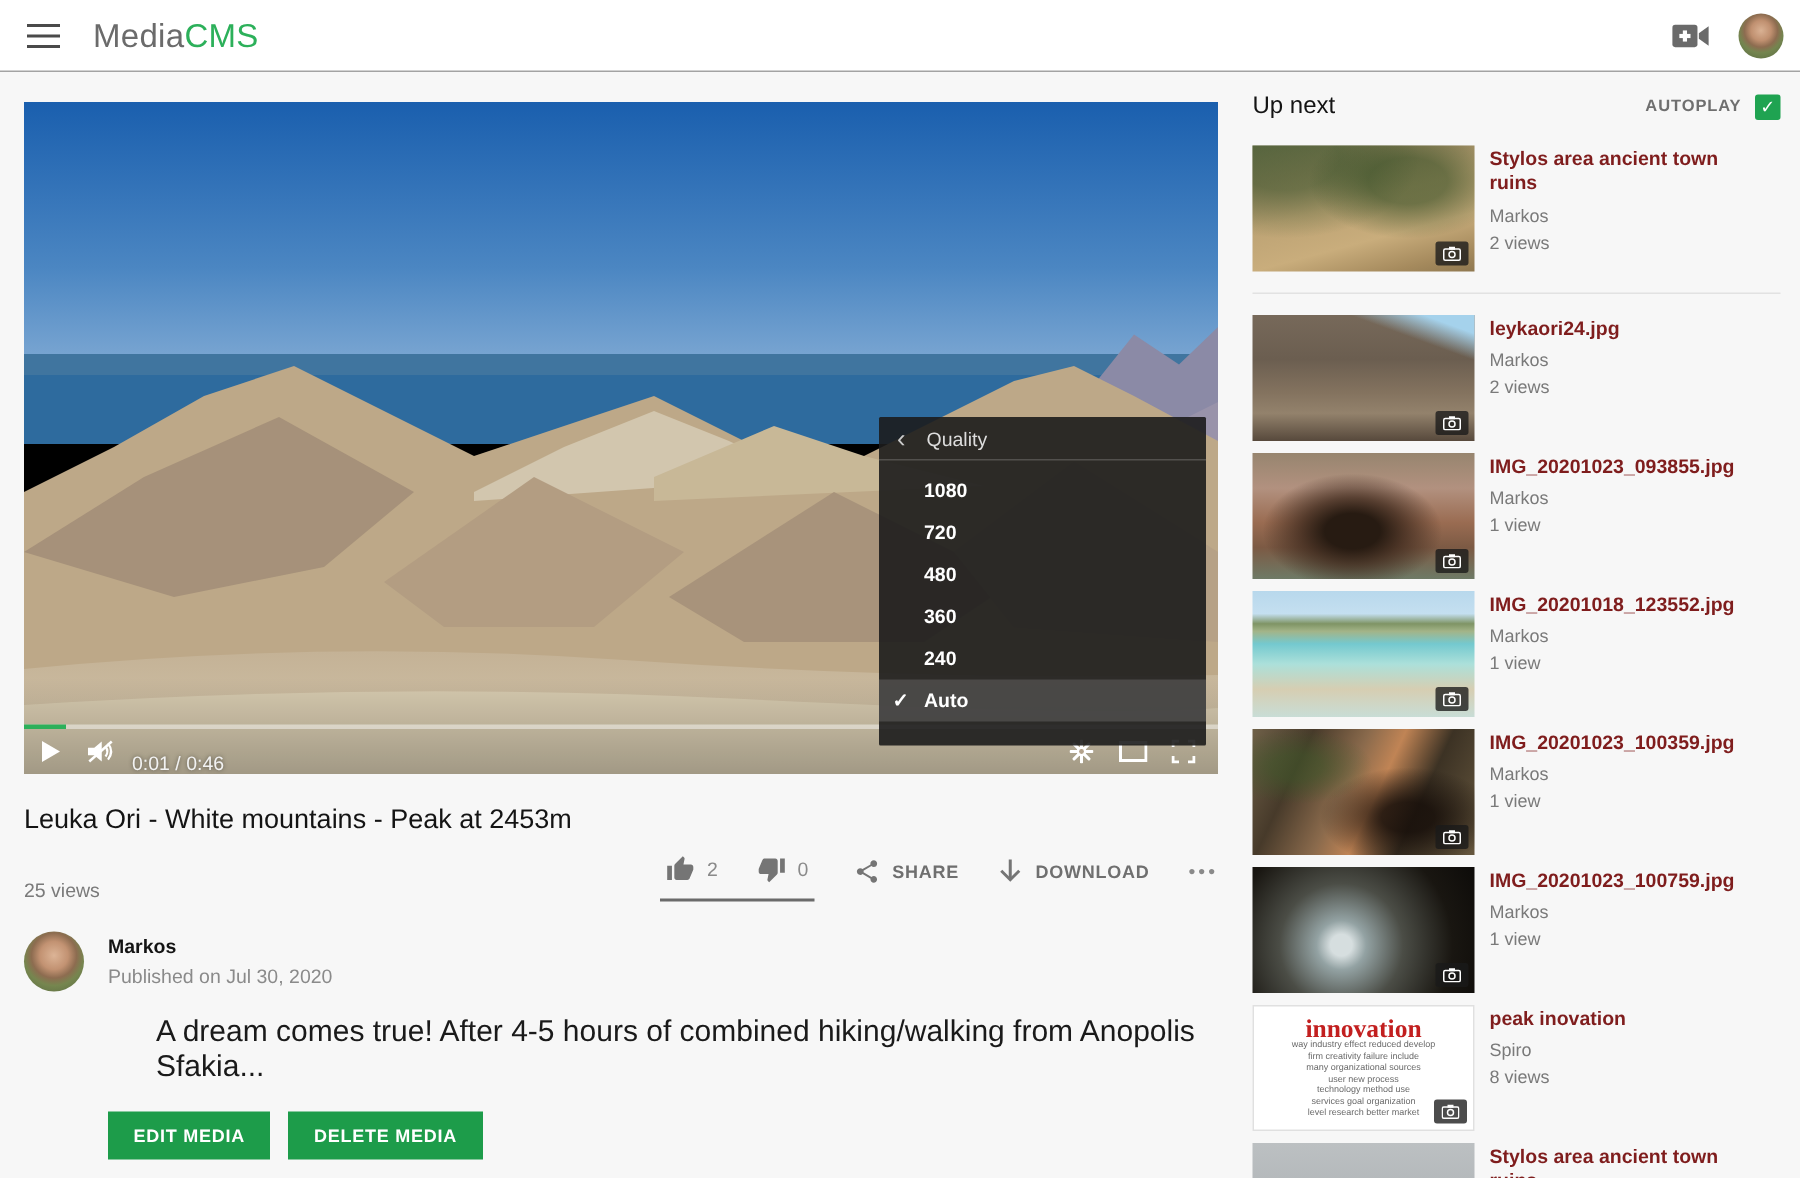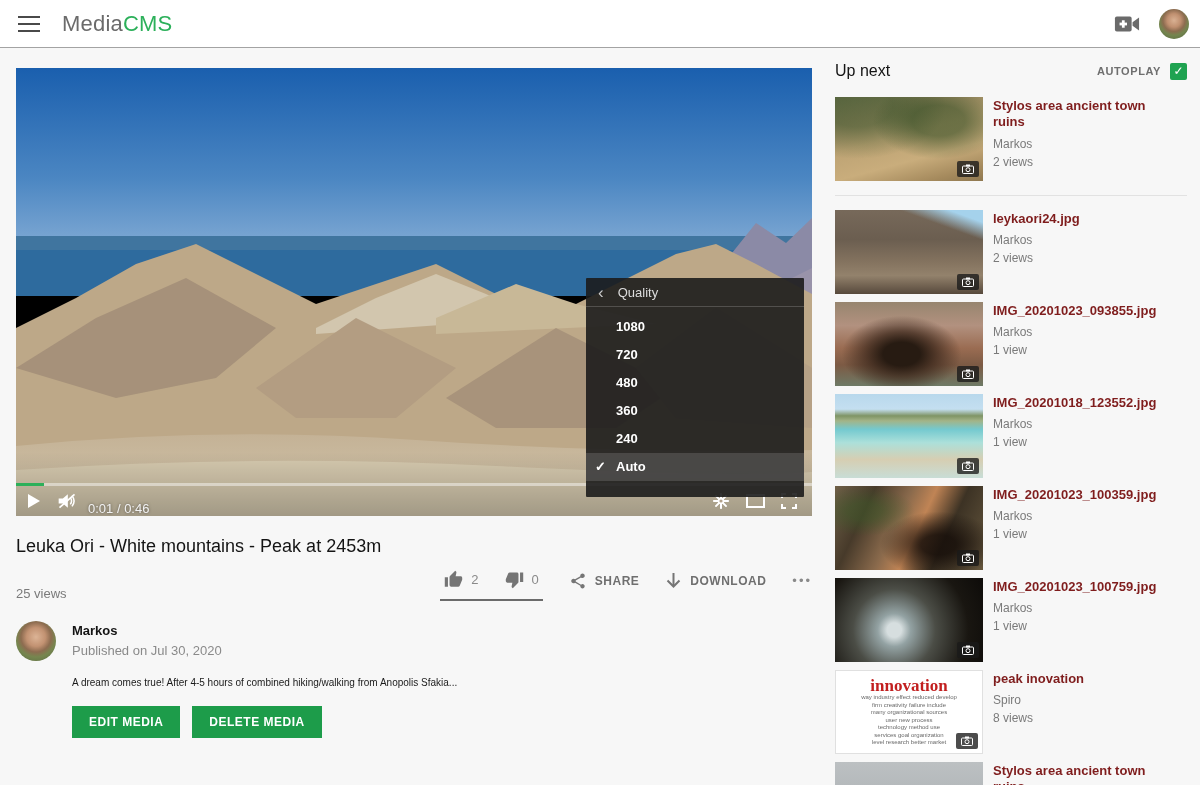--- a/index.html
+++ b/index.html
@@ -70,21 +70,21 @@
   .more-dots { font-size:13px; color:#8a8a8a; letter-spacing:2px; margin-left:26px; cursor:pointer;
     padding-bottom:10px; }
 
   .author-row { margin-top:20px; display:flex; }
   .author-avatar { width:40px; height:40px; border-radius:50%; flex:none; cursor:pointer;
     background: radial-gradient(circle at 50% 40%, #dcb496 0%, #c29272 30%, #8d6c50 48%, #76864f 64%, #566740 100%); }
   .author-meta { margin-left:16px; padding-top:2px; }
   .author-name { font-size:13px; font-weight:bold; color:#141414; }
   .published { font-size:13px; color:#8a8a8a; margin-top:5px; }
 
-  .desc { margin-left:56px; margin-top:16px; font-size:10px; color:#1a1a1a; }
+  .desc { margin-left:88px; margin-top:16px; font-size:20px; color:#1a1a1a; }
   .meta-table { margin-left:56px; margin-top:22px; font-size:13px; }
   .meta-row { display:flex; margin-bottom:17px; }
   .meta-label { width:110px; color:#9a9a9a; }
   .meta-value a, .meta-value .green { color:#13934b; text-decoration:none; font-weight:bold; cursor:pointer; }
   .meta-value .comma { color:#555; }
 
   .btn-row { margin-left:56px; margin-top:18px; display:flex; }
   .gbtn { background:#1d9c4a; color:#fff; border:none; font-size:12px; font-weight:bold;
     letter-spacing:.5px; padding:9px 17px; cursor:pointer; font-family:"Liberation Sans",sans-serif; }
   .gbtn + .gbtn { margin-left:12px; }

